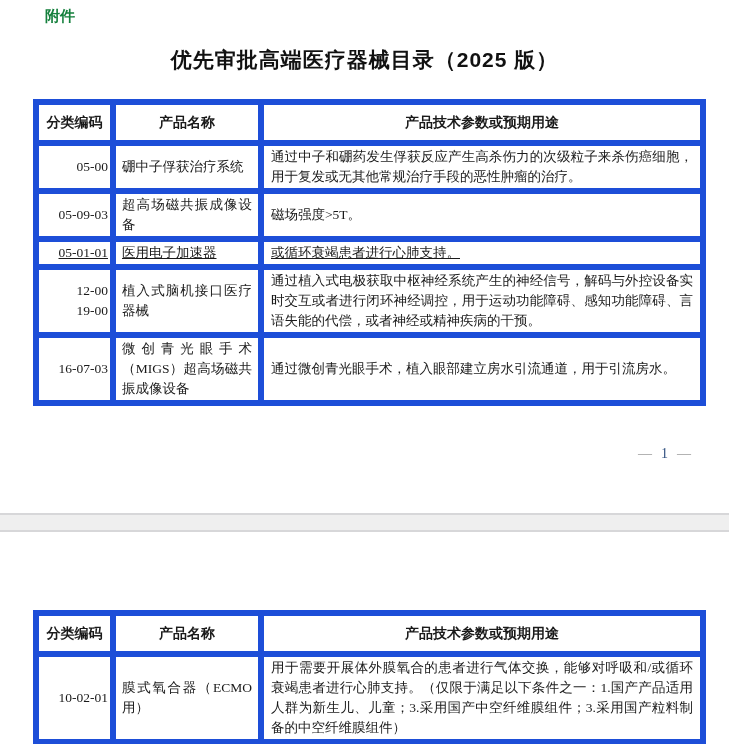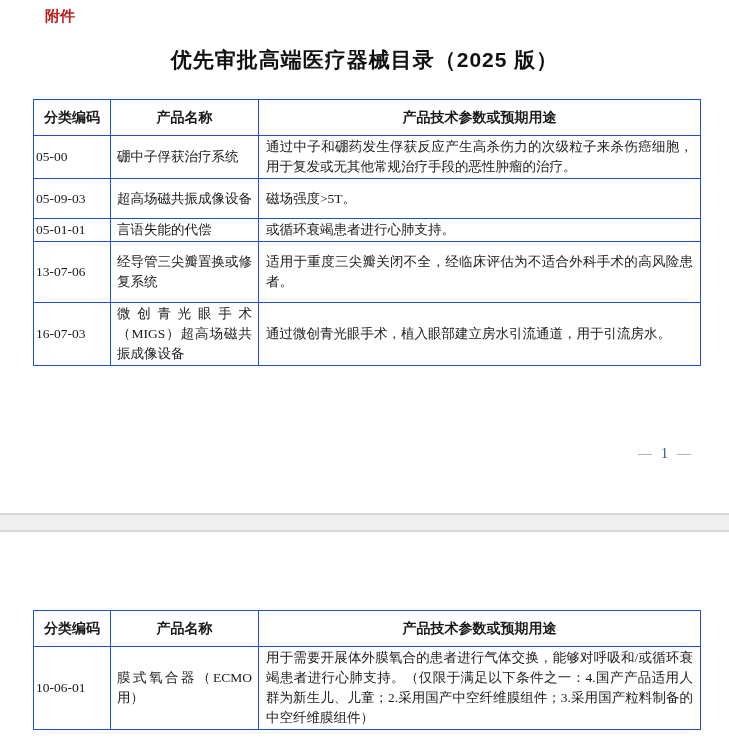--- a/index.html
+++ b/index.html
@@ -14,21 +14,21 @@
     -webkit-font-smoothing: antialiased;
   }
 
   .attachment-label {
     position: absolute;
     left: 45px;
     top: 7px;
     font-family: "Liberation Sans", "DejaVu Sans", sans-serif;
     font-weight: 700;
     font-size: 15px;
-    color: #b91c1c;
+    color: #15803d;
   }
 
   .doc-title {
     position: absolute;
     left: 0;
     top: 46px;
     width: 729px;
     text-align: center;
     font-family: "Liberation Sans", "DejaVu Sans", sans-serif;
     font-weight: 700;
@@ -43,53 +43,53 @@
     width: 667px;
     border-collapse: collapse;
     table-layout: fixed;
     font-size: 13.5px;
     line-height: 20px;
   }
   #table1 { top: 99px; }
   #table2 { top: 610px; }
 
   table.catalog th, table.catalog td {
-    border: 1px solid #1d4ed8;
+    border: 6px solid #1d4ed8;
     vertical-align: middle;
     overflow: hidden;
   }
   table.catalog th {
     font-weight: 700;
     height: 31px;
     padding: 2px 4px;
     text-align: center;
     font-size: 14px;
   }
   td.code {
-    text-align: left;
+    text-align: right;
     white-space: pre-line;
     padding: 1px 2px;
     font-family: "Liberation Serif", "DejaVu Serif", serif;
   }
   td.pname {
     padding: 1px 6px;
     text-align: justify;
     text-justify: inter-ideograph;
     margin-left: 18px;
   }
   td.desc {
     padding: 1px 7px;
     text-align: justify;
     text-justify: inter-ideograph;
   }
 
   
   #table1 tbody tr:nth-child(1) { height: 42px; }
   #table1 tbody tr:nth-child(2) { height: 40px; }
-  #table1 tbody tr:nth-child(3) { height: 14px; }
+  #table1 tbody tr:nth-child(3) { height: 14px; text-decoration: underline; }
   #table1 tbody tr:nth-child(4) { height: 61px; }
   #table1 tbody tr:nth-child(5) { height: 40px; }
   #table1 tbody tr:nth-child(6) { height: 44px; }
   #table1 tbody tr:nth-child(7) { height: 61px; }
   #table2 tbody tr:nth-child(1) { height: 83px; }
 
   .page1-footer {
     position: absolute;
     top: 446px;
     right: 38px;
@@ -136,27 +136,28 @@
       <td class="pname">硼中子俘获治疗系统</td>
       <td class="desc">通过中子和硼药发生俘获反应产生高杀伤力的次级粒子来杀伤癌细胞，用于复发或无其他常规治疗手段的恶性肿瘤的治疗。</td>
     </tr>
     <tr>
       <td class="code">05-09-03</td>
       <td class="pname">超高场磁共振成像设备</td>
       <td class="desc">磁场强度&gt;5T。</td>
     </tr>
     <tr>
       <td class="code">05-01-01</td>
-      <td class="pname">言语失能的代偿</td>
+      <td class="pname">医用电子加速器</td>
       <td class="desc">或循环衰竭患者进行心肺支持。</td>
     </tr>
     <tr>
-      <td class="code">13-07-06</td>
-      <td class="pname">经导管三尖瓣置换或修复系统</td>
-      <td class="desc">适用于重度三尖瓣关闭不全，经临床评估为不适合外科手术的高风险患者。</td>
+      <td class="code">12-00
+19-00</td>
+      <td class="pname">植入式脑机接口医疗器械</td>
+      <td class="desc">通过植入式电极获取中枢神经系统产生的神经信号，解码与外控设备实时交互或者进行闭环神经调控，用于运动功能障碍、感知功能障碍、言语失能的代偿，或者神经或精神疾病的干预。</td>
     </tr>
     <tr>
       <td class="code">16-07-03</td>
       <td class="pname">微创青光眼手术（MIGS）超高场磁共振成像设备</td>
       <td class="desc">通过微创青光眼手术，植入眼部建立房水引流通道，用于引流房水。</td>
     </tr>
   </tbody>
 </table>
 
 <div class="page1-footer">
@@ -173,18 +174,18 @@
   </colgroup>
   <thead>
     <tr>
       <th>分类编码</th>
       <th>产品名称</th>
       <th>产品技术参数或预期用途</th>
     </tr>
   </thead>
   <tbody>
     <tr>
-      <td class="code">10-06-01</td>
+      <td class="code">10-02-01</td>
       <td class="pname">膜式氧合器（ECMO 用）</td>
-      <td class="desc">用于需要开展体外膜氧合的患者进行气体交换，能够对呼吸和/或循环衰竭患者进行心肺支持。（仅限于满足以下条件之一：4.国产产品适用人群为新生儿、儿童；2.采用国产中空纤维膜组件；3.采用国产粒料制备的中空纤维膜组件）</td>
+      <td class="desc">用于需要开展体外膜氧合的患者进行气体交换，能够对呼吸和/或循环衰竭患者进行心肺支持。（仅限于满足以下条件之一：1.国产产品适用人群为新生儿、儿童；3.采用国产中空纤维膜组件；3.采用国产粒料制备的中空纤维膜组件）</td>
     </tr>
   </tbody>
 </table>
 
 </body></html>

